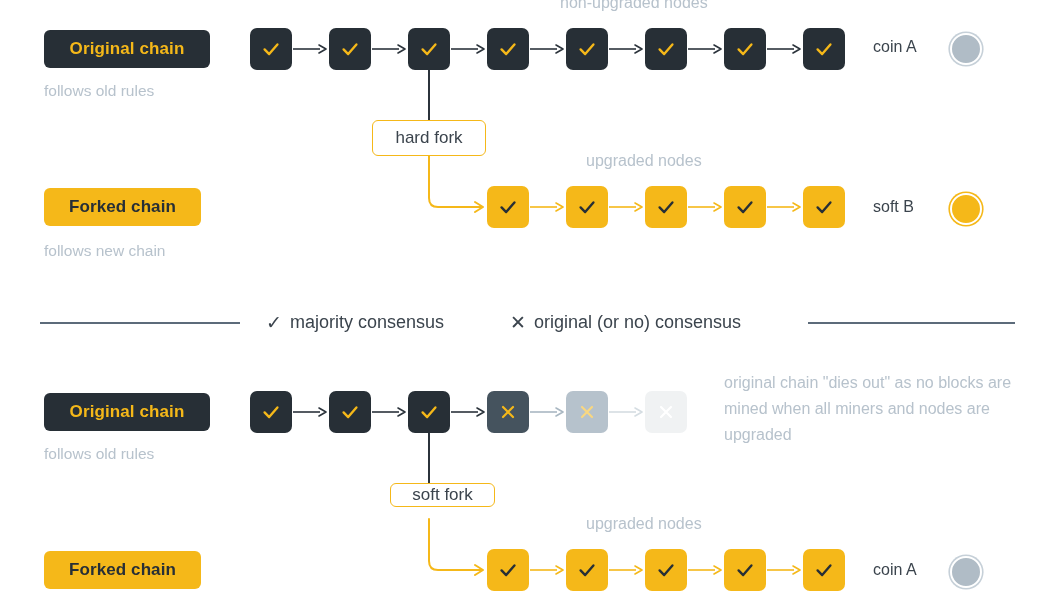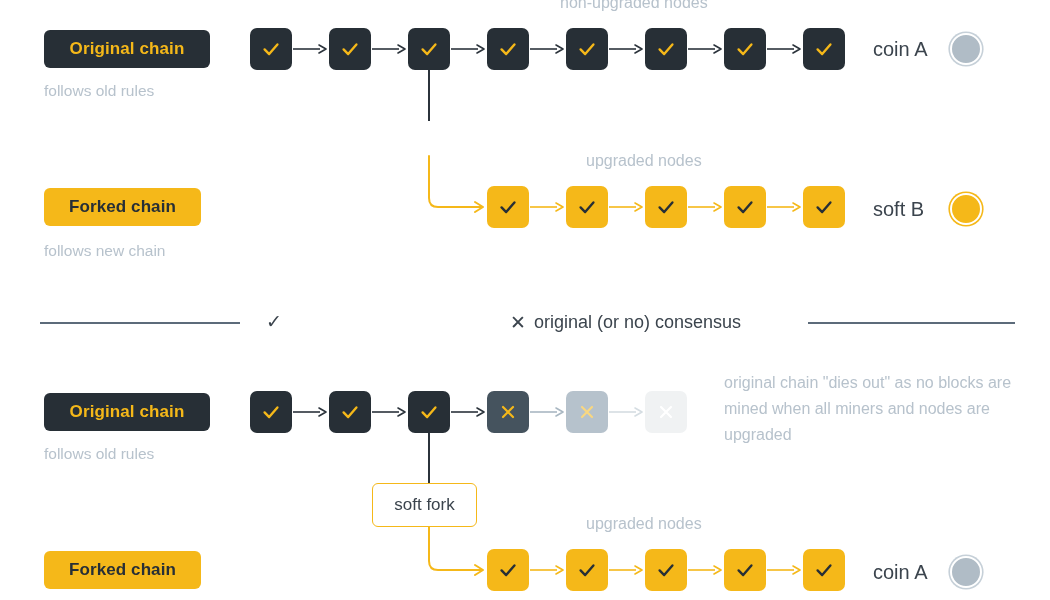--- a/index.html
+++ b/index.html
@@ -91,21 +91,21 @@
     justify-content: center;
     font-size: 17px;
     color: #3b444d;
     box-sizing: border-box;
     z-index: 4;
   }
 
   
   .coin-label {
     position: absolute;
-    font-size: 20px;
+    font-size: 16px;
     color: #3b444d;
     white-space: nowrap;
   }
   .coin-dot {
     position: absolute;
     width: 32px;
     height: 32px;
     border-radius: 50%;
     box-sizing: border-box;
   }
@@ -257,20 +257,21 @@
   <div class="arrow" style="left:767px; top:43px;">
     <svg width="35" height="12">
         <path d="M0,6 L27,6" stroke="#2b333b" stroke-width="1.6"></path>
         <path d="M26,2 L33,6 L26,10" stroke="#2b333b" stroke-width="1.6" fill="none" stroke-linecap="round" stroke-linejoin="round"></path>
       </svg>
   </div>
 
   <div class="coin-label" style="left:873px; top:38px;">coin A</div>
   <div class="coin-dot grey" style="left:950px; top:33px;"></div>
 
+  <div class="fork-box" style="left:372px; top:120px; width:114px; height:36px;">hard fork</div>
 
   <div class="chain-tag gold" style="left:44px; top:188px; width:157px;">Forked chain</div>
   <div class="chain-sub" style="left:44px; top:242px;">follows new chain</div>
 
   <div class="node-caption" style="left:586px; top:152px;">upgraded nodes</div>
 
   <div class="blk gold" style="left:487px; top:186px;">
     <svg width="22" height="22" viewBox="0 0 24 24">
         <path d="M5 12.5 L10 17.5 L19 7" stroke="#272f36" stroke-width="2.6" fill="none" stroke-linecap="round" stroke-linejoin="round"></path>
       </svg>
@@ -320,20 +321,21 @@
         <path d="M26,2 L33,6 L26,10" stroke="#f5b819" stroke-width="1.6" fill="none" stroke-linecap="round" stroke-linejoin="round"></path>
       </svg>
   </div>
 
   <div class="coin-label" style="left:873px; top:198px;">soft B</div>
   <div class="coin-dot gold" style="left:950px; top:193px;"></div>
 
   <div class="legend-line" style="left:40px; top:322px; width:200px;"></div>
   <div class="legend-item" style="left:266px; top:312px;">
     <span class="gl">✓</span>
+    <span>majority consensus</span>
   </div>
   <div class="legend-item" style="left:510px; top:312px;">
     <span class="gl">✕</span>
     <span>original (or no) consensus</span>
   </div>
   <div class="legend-line" style="left:808px; top:322px; width:207px;"></div>
 
   <div class="chain-tag dark" style="left:44px; top:393px; width:166px;">Original chain</div>
   <div class="chain-sub" style="left:44px; top:445px;">follows old rules</div>
 
@@ -395,21 +397,21 @@
   </div>
   <div class="arrow" style="left:609px; top:406px;">
     <svg width="35" height="12">
         <path d="M0,6 L27,6" stroke="#d5dde2" stroke-width="1.6"></path>
         <path d="M26,2 L33,6 L26,10" stroke="#d5dde2" stroke-width="1.6" fill="none" stroke-linecap="round" stroke-linejoin="round"></path>
       </svg>
   </div>
 
   <div class="note" style="left:724px; top:370px;">original chain "dies out" as no blocks are mined when all miners and nodes are upgraded</div>
 
-  <div class="fork-box" style="left:372px; top:483px; width:105px; height:44px;">soft fork</div>
+  <div class="fork-box" style="left:390px; top:483px; width:105px; height:24px;">soft fork</div>
 
   <div class="chain-tag gold" style="left:44px; top:551px; width:157px;">Forked chain</div>
 
   <div class="node-caption" style="left:586px; top:515px;">upgraded nodes</div>
 
   <div class="blk gold" style="left:487px; top:549px;">
     <svg width="22" height="22" viewBox="0 0 24 24">
         <path d="M5 12.5 L10 17.5 L19 7" stroke="#272f36" stroke-width="2.6" fill="none" stroke-linecap="round" stroke-linejoin="round"></path>
       </svg>
   </div>

